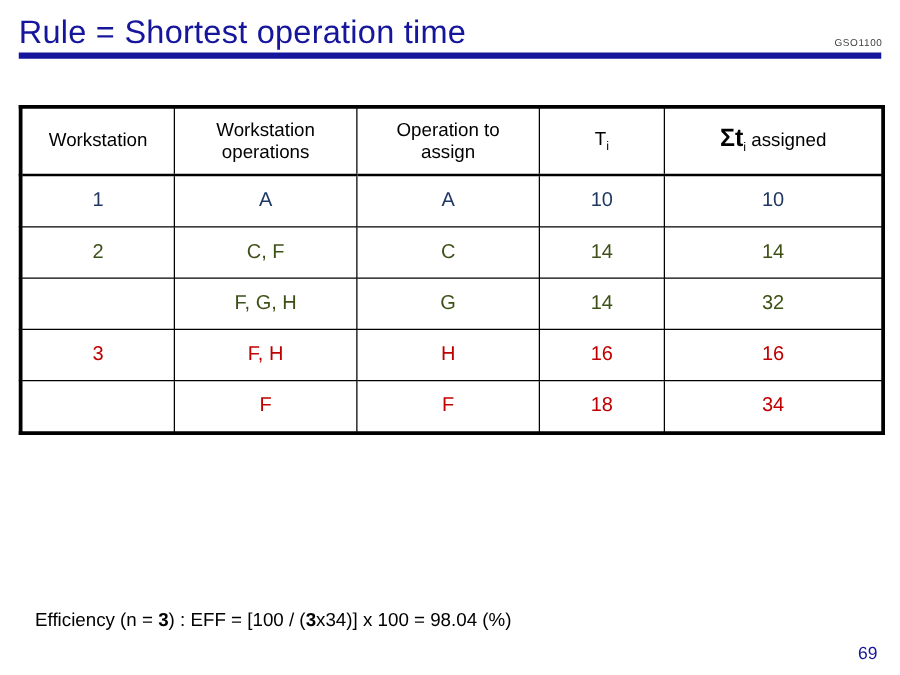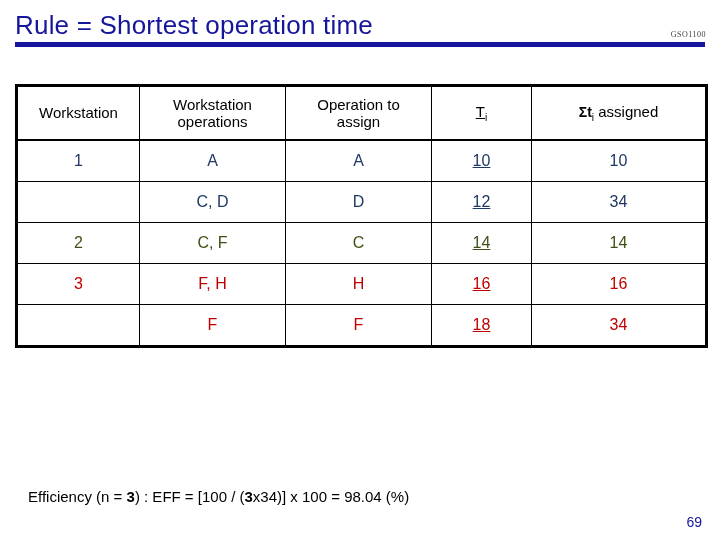--- a/index.html
+++ b/index.html
@@ -37,21 +37,21 @@
     height: 5px;
     background: #16169c;
   }
   #course-code {
     position: absolute;
     right: 14px;
     top: 30px;
     font-size: 8px;
     color: #404040;
     letter-spacing: 0.5px;
-    font-family: Liberation Serif, serif;
+    font-family: Liberation Sans, sans-serif;
   }
 
   
   #data-table {
     position: absolute;
     left: 15px;
     top: 84px;
     width: 690px;
     border-collapse: collapse;
     table-layout: fixed;
@@ -79,25 +79,25 @@
   #data-table {
     border: 3px solid #000000;
   }
   #data-table thead tr th {
     border-bottom: 2px solid #000000;
   }
 
   .col-ws   { width: 123px; }
   .col-asgn { width: 146px; }
   .col-op   { width: 146px; }
-  .col-ti   { width: 100px; text-decoration: underline; }
+  .col-ti   { width: 100px; }
   .col-sum  { width: 175px; }
 
   .sub { font-size: 10px; vertical-align: sub; }
-  .sigma { font-size: 14px; font-weight: bold; line-height: 1; }
+  .sigma { font-size: 20px; font-weight: bold; line-height: 1; }
 
   
   .grp-blue  { color: #1F3864; }
   .grp-green { color: #3D5016; }
   .grp-red   { color: #C00000; }
 
   
   #efficiency-line {
     position: absolute;
     left: 28px;
@@ -156,34 +156,34 @@
   </thead>
   <tbody id="table-body">
       <tr>
         <td class="col-ws grp-blue">1</td>
         <td class="col-asgn grp-blue">A</td>
         <td class="col-op grp-blue">A</td>
         <td class="col-ti grp-blue">10</td>
         <td class="col-sum grp-blue">10</td>
       </tr>
       <tr>
-        <td class="col-ws grp-blue"></td>
-        <td class="col-asgn grp-blue">C, D</td>
-        <td class="col-op grp-blue">D</td>
-        <td class="col-ti grp-blue">12</td>
-        <td class="col-sum grp-blue">34</td>
-      </tr>
-      <tr>
         <td class="col-ws grp-green">2</td>
         <td class="col-asgn grp-green">C, F</td>
         <td class="col-op grp-green">C</td>
         <td class="col-ti grp-green">14</td>
         <td class="col-sum grp-green">14</td>
       </tr>
       <tr>
+        <td class="col-ws grp-green"></td>
+        <td class="col-asgn grp-green">F, G, H</td>
+        <td class="col-op grp-green">G</td>
+        <td class="col-ti grp-green">14</td>
+        <td class="col-sum grp-green">32</td>
+      </tr>
+      <tr>
         <td class="col-ws grp-red">3</td>
         <td class="col-asgn grp-red">F, H</td>
         <td class="col-op grp-red">H</td>
         <td class="col-ti grp-red">16</td>
         <td class="col-sum grp-red">16</td>
       </tr>
       <tr>
         <td class="col-ws grp-red"></td>
         <td class="col-asgn grp-red">F</td>
         <td class="col-op grp-red">F</td>

